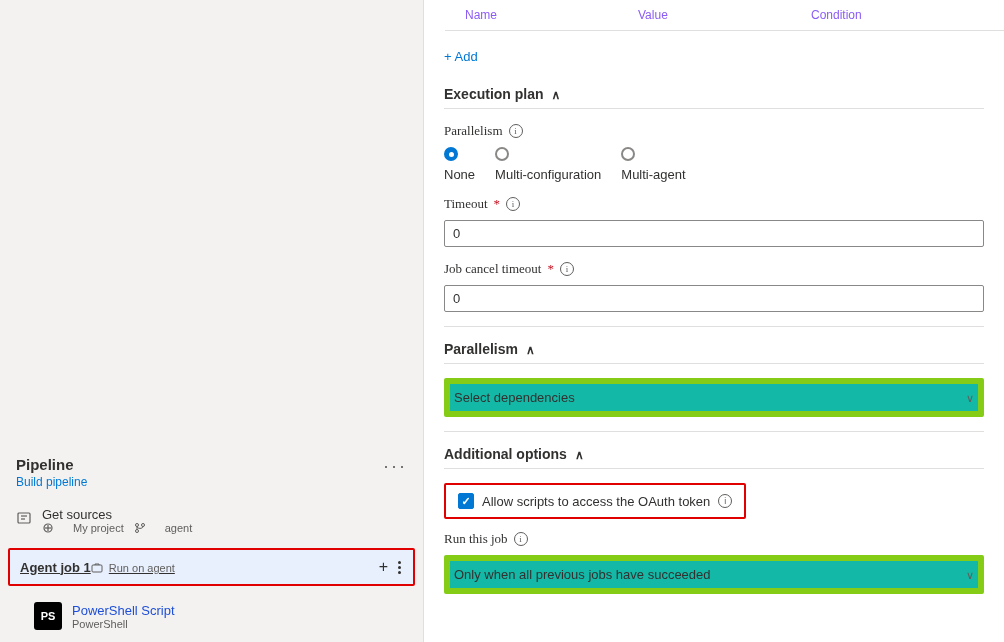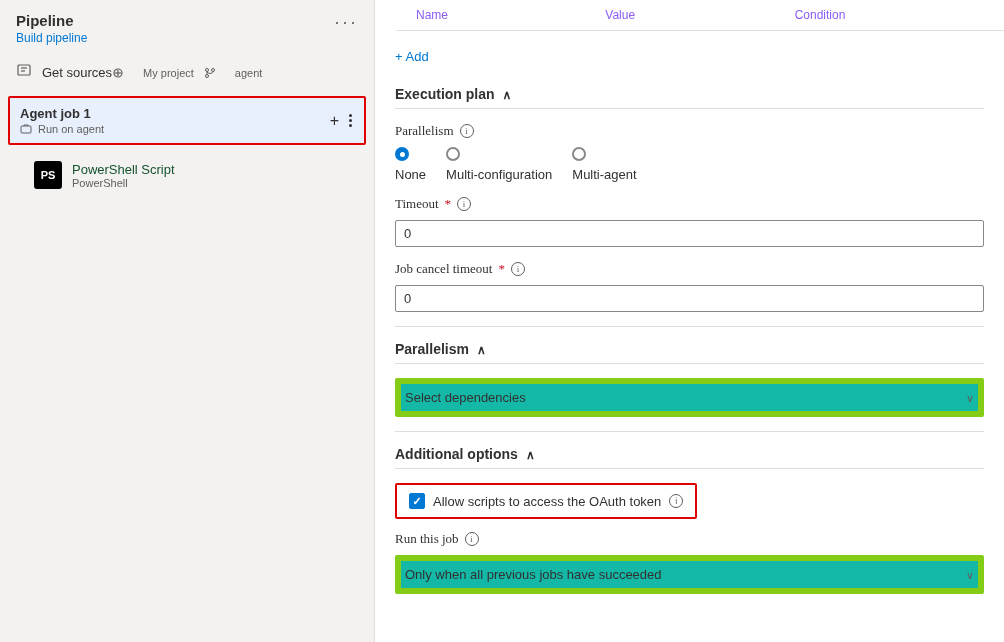--- a/index.html
+++ b/index.html
@@ -1,25 +1,26 @@
 <!DOCTYPE html>
 <html><head>
   <meta charset="utf-8">
   <style>
     * { box-sizing: border-box; margin: 0; padding: 0; }
     body { font-family: 'Segoe UI', sans-serif; font-size: 13px; color: #323130; background: #fff; display: flex; height: 642px; overflow: hidden; }
 
     
     .sidebar {
-      width: 375px;
+      width: 424px;
       background: #f3f2f1;
       border-right: 1px solid #e1dfdd;
       display: flex;
       flex-direction: column;
       flex-shrink: 0;
+      justify-content: flex-end;
     }
 
     .sidebar-header {
       padding: 12px 16px 8px 16px;
       display: flex;
       justify-content: space-between;
       align-items: flex-start;
     }
 
     .sidebar-title {
@@ -49,21 +50,21 @@
       cursor: pointer;
     }
 
     .sidebar-section-icon {
       color: #605e5c;
       font-size: 14px;
     }
 
     .sidebar-section-text {
       display: flex;
-      flex-direction: row;
+      flex-direction: column;
     }
 
     .sidebar-section-title {
       font-size: 13px;
       font-weight: 500;
       color: #323130;
     }
 
     .sidebar-section-sub {
       font-size: 11px;
@@ -86,21 +87,22 @@
       background: #e8f0fe;
       padding: 8px 10px;
       display: flex;
       align-items: center;
       justify-content: space-between;
       cursor: pointer;
     }
 
     .agent-job-left {
       display: flex;
-      flex-direction: column;
+      flex-direction: row;
+      text-decoration: underline;
     }
 
     .agent-job-title {
       font-size: 13px;
       font-weight: 600;
       color: #323130;
     }
 
     .agent-job-sub {
       font-size: 11px;
@@ -165,21 +167,21 @@
       flex-shrink: 0;
     }
 
     .ps-text {
       display: flex;
       flex-direction: column;
     }
 
     .ps-title {
       font-size: 13px;
-      color: #14532d;
+      color: #1d4ed8;
     }
 
     .ps-sub {
       font-size: 11px;
       color: #605e5c;
     }
 
     
     .main-panel {
       flex: 1;

